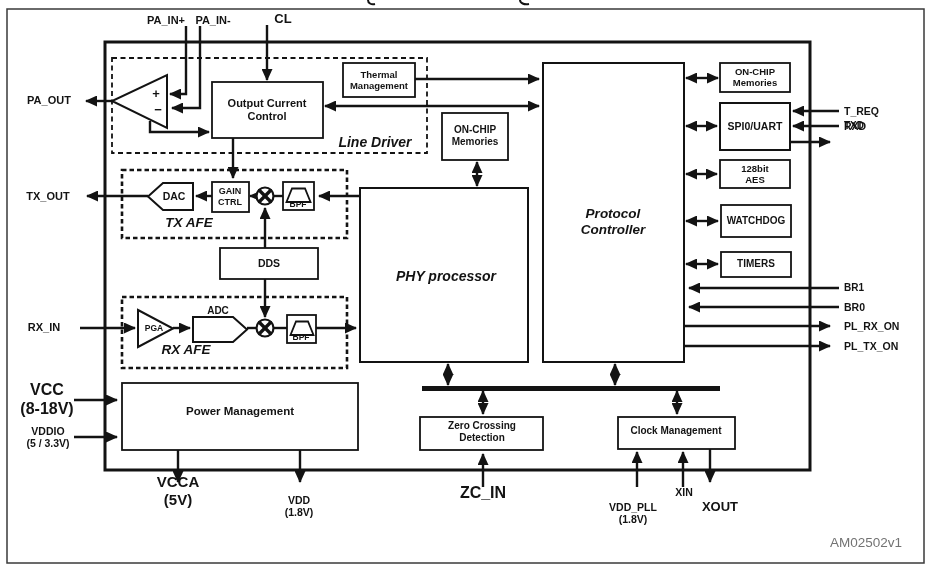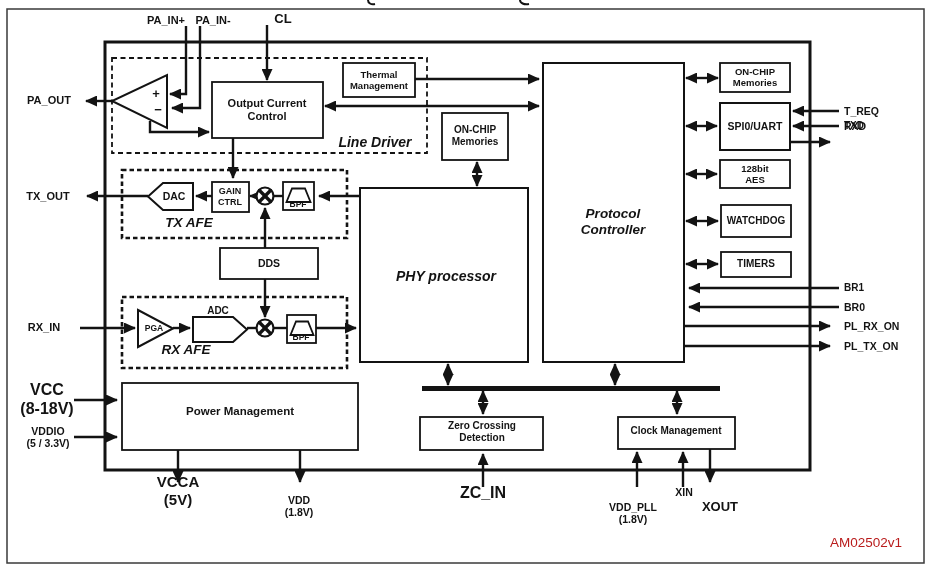--- a/index.html
+++ b/index.html
@@ -8,21 +8,21 @@
     font-family:Liberation Sans, sans-serif;
   }
   .stage svg{position:absolute;left:0;top:0;}
   .lbl{
     position:absolute;font-weight:bold;color:#131313;white-space:pre-line;
     text-align:center;transform:translate(-50%,-50%);line-height:1.18;
     letter-spacing:0;
   }
   .la{transform:translate(0,-50%);text-align:left;}
   .it{font-style:italic;}
-  .plain{font-weight:normal;transform:none;color:#b91c1c;}
+  .plain{font-weight:normal;transform:none;color:#737373;}
 </style>
 </head>
 <body>
 
 <div class="stage">
 
 <svg width="933" height="572" viewBox="0 0 933 572">
   <defs>
     <marker id="ah" markerUnits="userSpaceOnUse" markerWidth="13" markerHeight="11" refX="11" refY="5.5" orient="auto-start-reverse">
       <path d="M0,0 L12,5.5 L0,11 Z" fill="#131313"></path>

